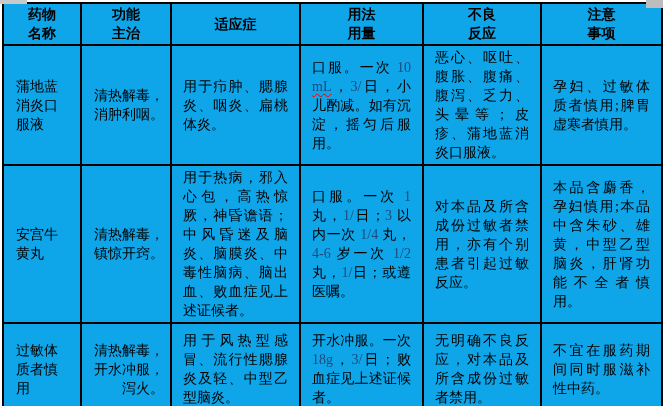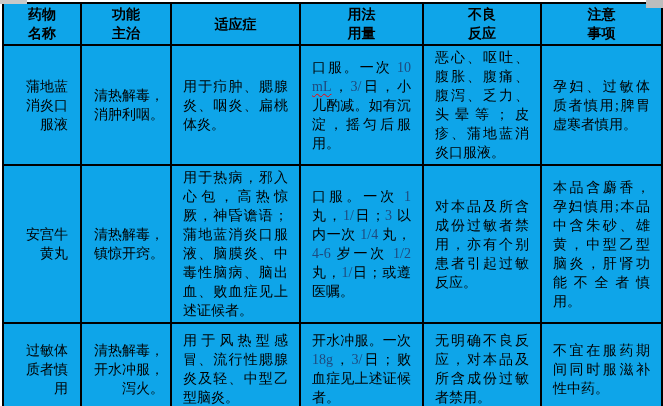--- a/index.html
+++ b/index.html
@@ -28,21 +28,21 @@
   tbody tr.row-1 { height: 113px; }
   tbody tr.row-2 { height: 155px; }
   tbody tr.row-3 { height: 92px; }
 
   .drug-table th {
     font-weight: bold;
     text-align: center;
     white-space: pre-line;
     padding: 1px 2px;
   }
-  td.col-name   { text-align: right; padding: 2px 12px; }
+  td.col-name   { text-align: left; padding: 2px 12px; }
   td.col-func   { text-align: right; padding: 2px 6px; }
   td.col-indic, td.col-dose, td.col-adr, td.col-note {
     text-align: justify;
     padding: 2px 11px;
   }
 
   .seg-cn  { color: #000; }
   .seg-num { color: #1F497D; }
   .seg-num-err {
     color: #1F497D;
@@ -85,21 +85,21 @@
       <td class="col-name">蒲地蓝消炎口服液</td>
       <td class="col-func">清热解毒，消肿利咽。</td>
       <td class="col-indic">用于疖肿、腮腺炎、咽炎、扁桃体炎。</td>
       <td class="col-dose"><span class="seg-cn">口服。一次 </span><span class="seg-num">10 </span><span class="seg-num-err">mL</span><span class="seg-cn">，</span><span class="seg-num">3/</span><span class="seg-cn">日，小儿酌减。如有沉淀，摇匀后服用。</span></td>
       <td class="col-adr">恶心、呕吐、腹胀、腹痛、腹泻、乏力、头晕等；皮疹、蒲地蓝消炎口服液。</td>
       <td class="col-note">孕妇、过敏体质者慎用;脾胃虚寒者慎用。</td>
     </tr>
     <tr class="row-2">
       <td class="col-name">安宫牛黄丸</td>
       <td class="col-func">清热解毒，镇惊开窍。</td>
-      <td class="col-indic">用于热病，邪入心包，高热惊厥，神昏谵语；蒲地蓝消炎口服液、脑膜炎、中毒性脑病、脑出血、败血症见上述证候者。</td>
+      <td class="col-indic">用于热病，邪入心包，高热惊厥，神昏谵语；中风昏迷及脑炎、脑膜炎、中毒性脑病、脑出血、败血症见上述证候者。</td>
       <td class="col-dose"><span class="seg-cn">口服。一次 </span><span class="seg-num">1</span><span class="seg-cn"> 丸，</span><span class="seg-num">1/</span><span class="seg-cn">日；</span><span class="seg-num">3</span><span class="seg-cn"> 以内一次 </span><span class="seg-num">1/4</span><span class="seg-cn"> 丸，</span><span class="seg-num">4-6</span><span class="seg-cn"> 岁一次 </span><span class="seg-num">1/2</span><span class="seg-cn"> 丸，</span><span class="seg-num">1/</span><span class="seg-cn">日；或遵医嘱。</span></td>
       <td class="col-adr">对本品及所含成份过敏者禁用，亦有个别患者引起过敏反应。</td>
       <td class="col-note">本品含麝香，孕妇慎用;本品中含朱砂、雄黄，中型乙型脑炎，肝肾功能不全者慎用。</td>
     </tr>
     <tr class="row-3">
       <td class="col-name">过敏体质者慎用</td>
       <td class="col-func">清热解毒，开水冲服，泻火。</td>
       <td class="col-indic">用于风热型感冒、流行性腮腺炎及轻、中型乙型脑炎。</td>
       <td class="col-dose"><span class="seg-cn">开水冲服。一次 </span><span class="seg-num">18g</span><span class="seg-cn">，</span><span class="seg-num">3/</span><span class="seg-cn">日；败血症见上述证候者。</span></td>
       <td class="col-adr">无明确不良反应，对本品及所含成份过敏者禁用。</td>

